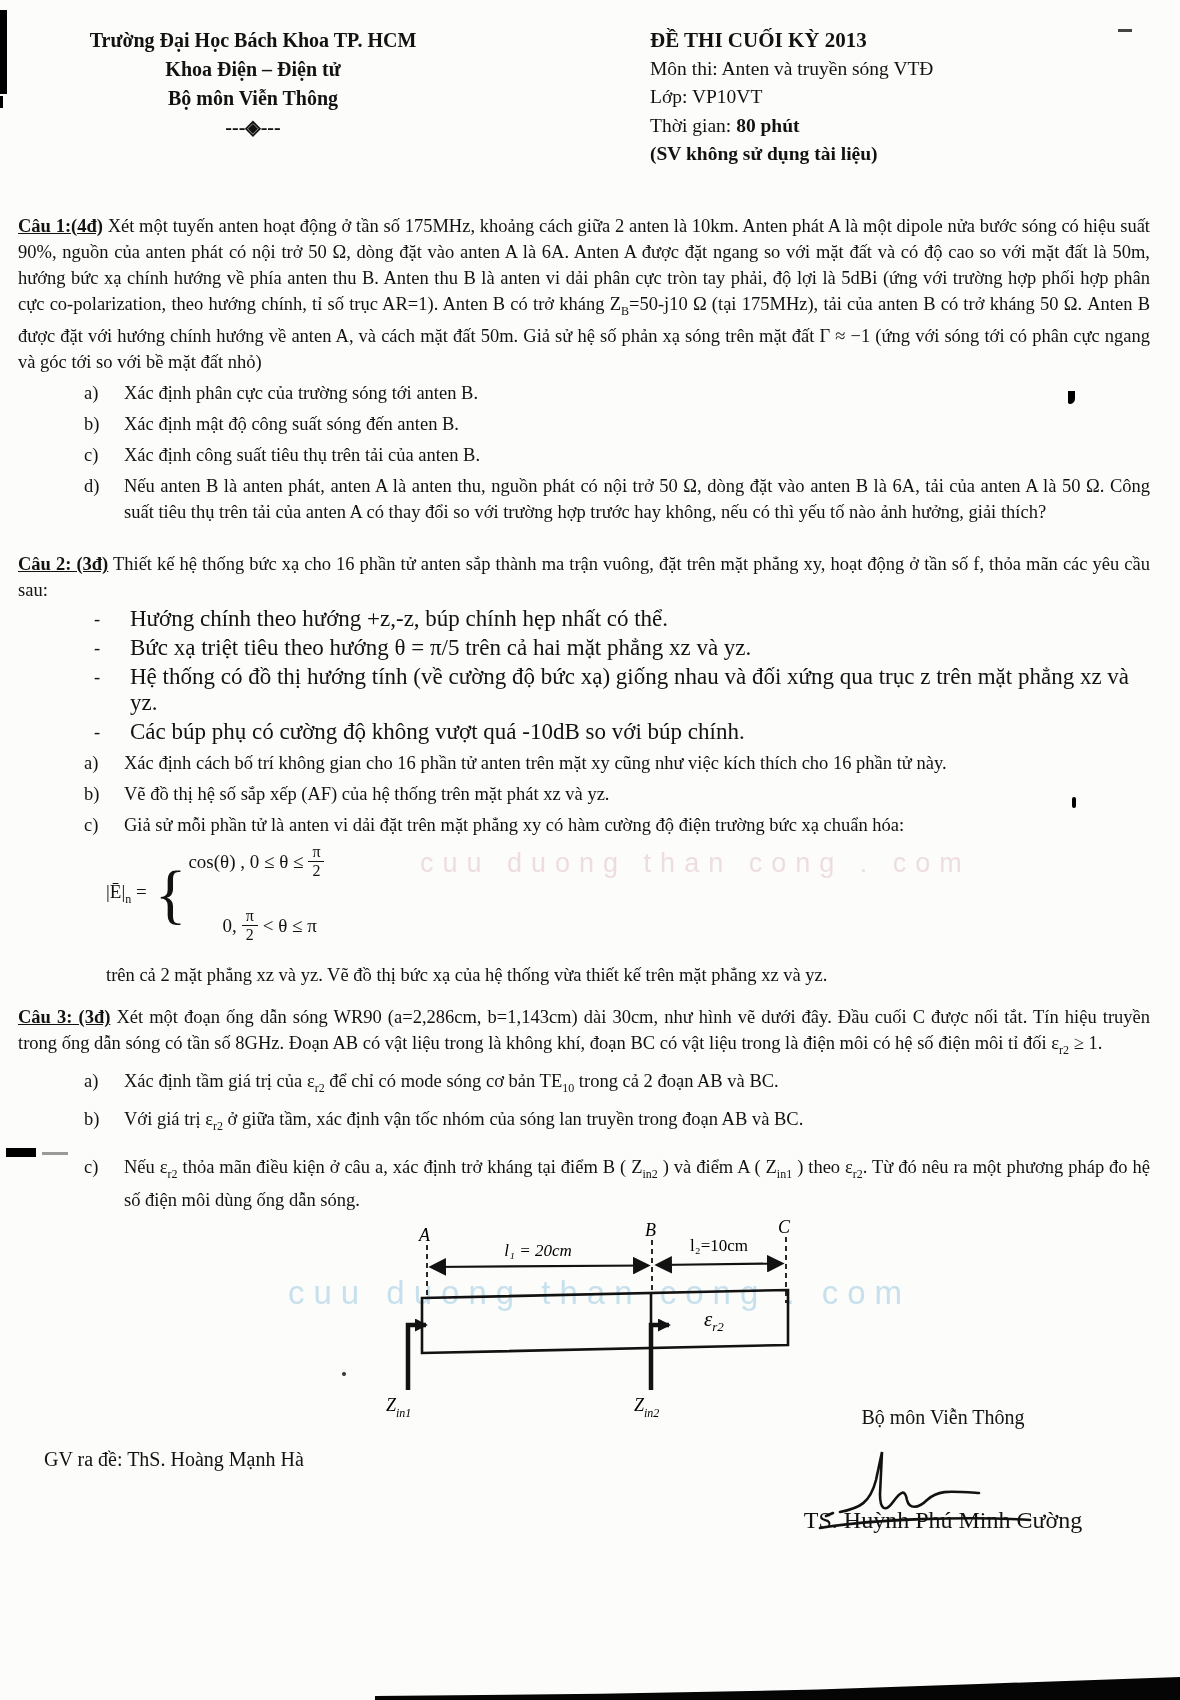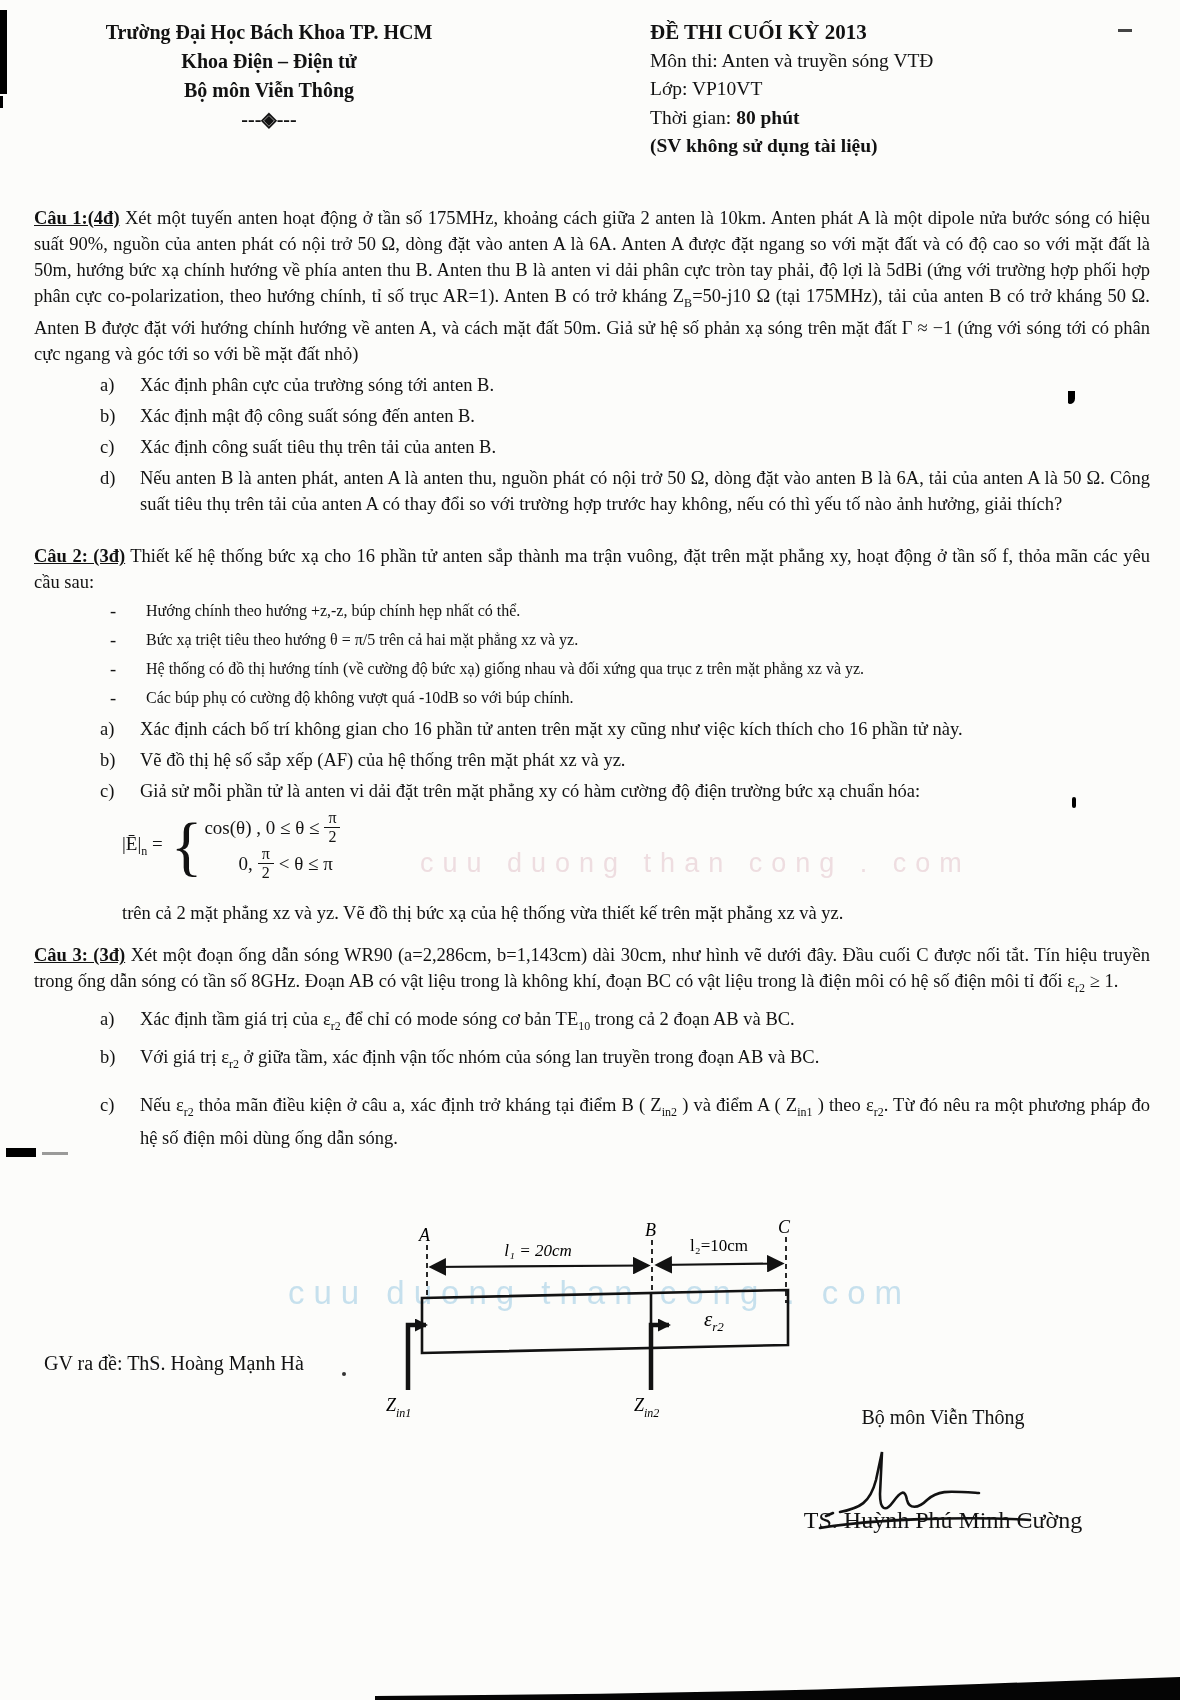--- a/index.html
+++ b/index.html
@@ -1,49 +1,49 @@
 <!DOCTYPE html>
 <html><head>
 <meta charset="utf-8">
 <style>
   html,body{margin:0;padding:0;background:#777;}
   .page{position:relative;width:1180px;height:1700px;background:#fcfcfa;color:#121212;
         font-family:"Liberation Serif",serif;overflow:hidden;}
-  .content{position:absolute;left:0;top:4px;width:1180px;padding:14px 30px 0 34px;box-sizing:border-box;}
+  .content{position:absolute;left:0;top:12px;width:1180px;padding:14px 30px 0 18px;box-sizing:border-box;}
   
   .hdr{display:flex;justify-content:space-between;margin-bottom:44px;}
   .hdr-left{width:470px;text-align:center;font-weight:bold;font-size:20px;line-height:29px;}
   .hdr-right{width:500px;font-size:19.5px;line-height:28.5px;}
   .hdr-title{font-weight:bold;font-size:21px;}
   .b{font-weight:bold;}
   
   .para{font-size:18.5px;line-height:26px;text-align:justify;margin:0;}
   .qlabel{font-weight:bold;text-decoration:underline;}
   .item{display:flex;margin-left:66px;margin-top:5px;}
   .item .marker{flex:none;width:40px;font-size:18.5px;line-height:26px;}
   .item .itext{flex:1;font-size:18.5px;line-height:26px;text-align:justify;}
   .dash-item{display:flex;margin-left:76px;margin-top:3px;}
   .dash-item .marker{flex:none;width:36px;font-size:18.5px;line-height:26px;}
-  .dash-item .itext{flex:1;font-size:16px;line-height:26px;}
+  .dash-item .itext{flex:1;font-size:23px;line-height:26px;}
   .q2block{margin-top:26px;}
   .q3block{margin-top:16px;}
   sub{font-size:12px;}
   
   .formula{display:flex;align-items:center;margin:6px 0 2px 88px;font-size:19px;}
   .brace{font-size:66px;font-weight:400;line-height:60px;margin:0 2px 0 8px;}
-  .cases{display:flex;flex-direction:column;}
+  .cases{display:flex;flex-direction:column;gap:28px;}
   .case-row{display:flex;align-items:center;line-height:30px;}
   .case-row.second{padding-left:34px;}
   .frac{display:inline-flex;flex-direction:column;align-items:center;line-height:1.05;font-size:16px;margin:0 5px;}
   .frac .den{border-top:1.4px solid #121212;padding:1px 4px 0 4px;}
   .frac .num{padding:0 4px;}
   .after-formula{margin-left:88px;margin-top:19px;}
   
   .figure-svg{position:absolute;left:338px;top:1183px;}
-  .gv-line{position:absolute;left:44px;top:1352px;font-size:20px;}
+  .gv-line{position:absolute;left:44px;top:1448px;font-size:20px;}
   .dept-block{position:absolute;left:778px;top:1406px;width:330px;text-align:center;font-size:20px;}
   .dept-name{margin-top:78px;font-size:24px;}
   .sig-svg{position:absolute;left:40px;top:32px;}
   
   .wm{position:absolute;font-family:Liberation Sans, sans-serif;letter-spacing:9px;pointer-events:none;white-space:nowrap;margin-top:48px;}
   .wm1{left:420px;top:800px;font-size:27px;color:rgba(205,150,165,0.30);}
   .wm2{left:288px;top:1226px;font-size:33px;color:rgba(125,185,220,0.42);}
   
   .art{position:absolute;background:#000;}
   .art-topleft{left:0;top:10px;width:7px;height:84px;}

